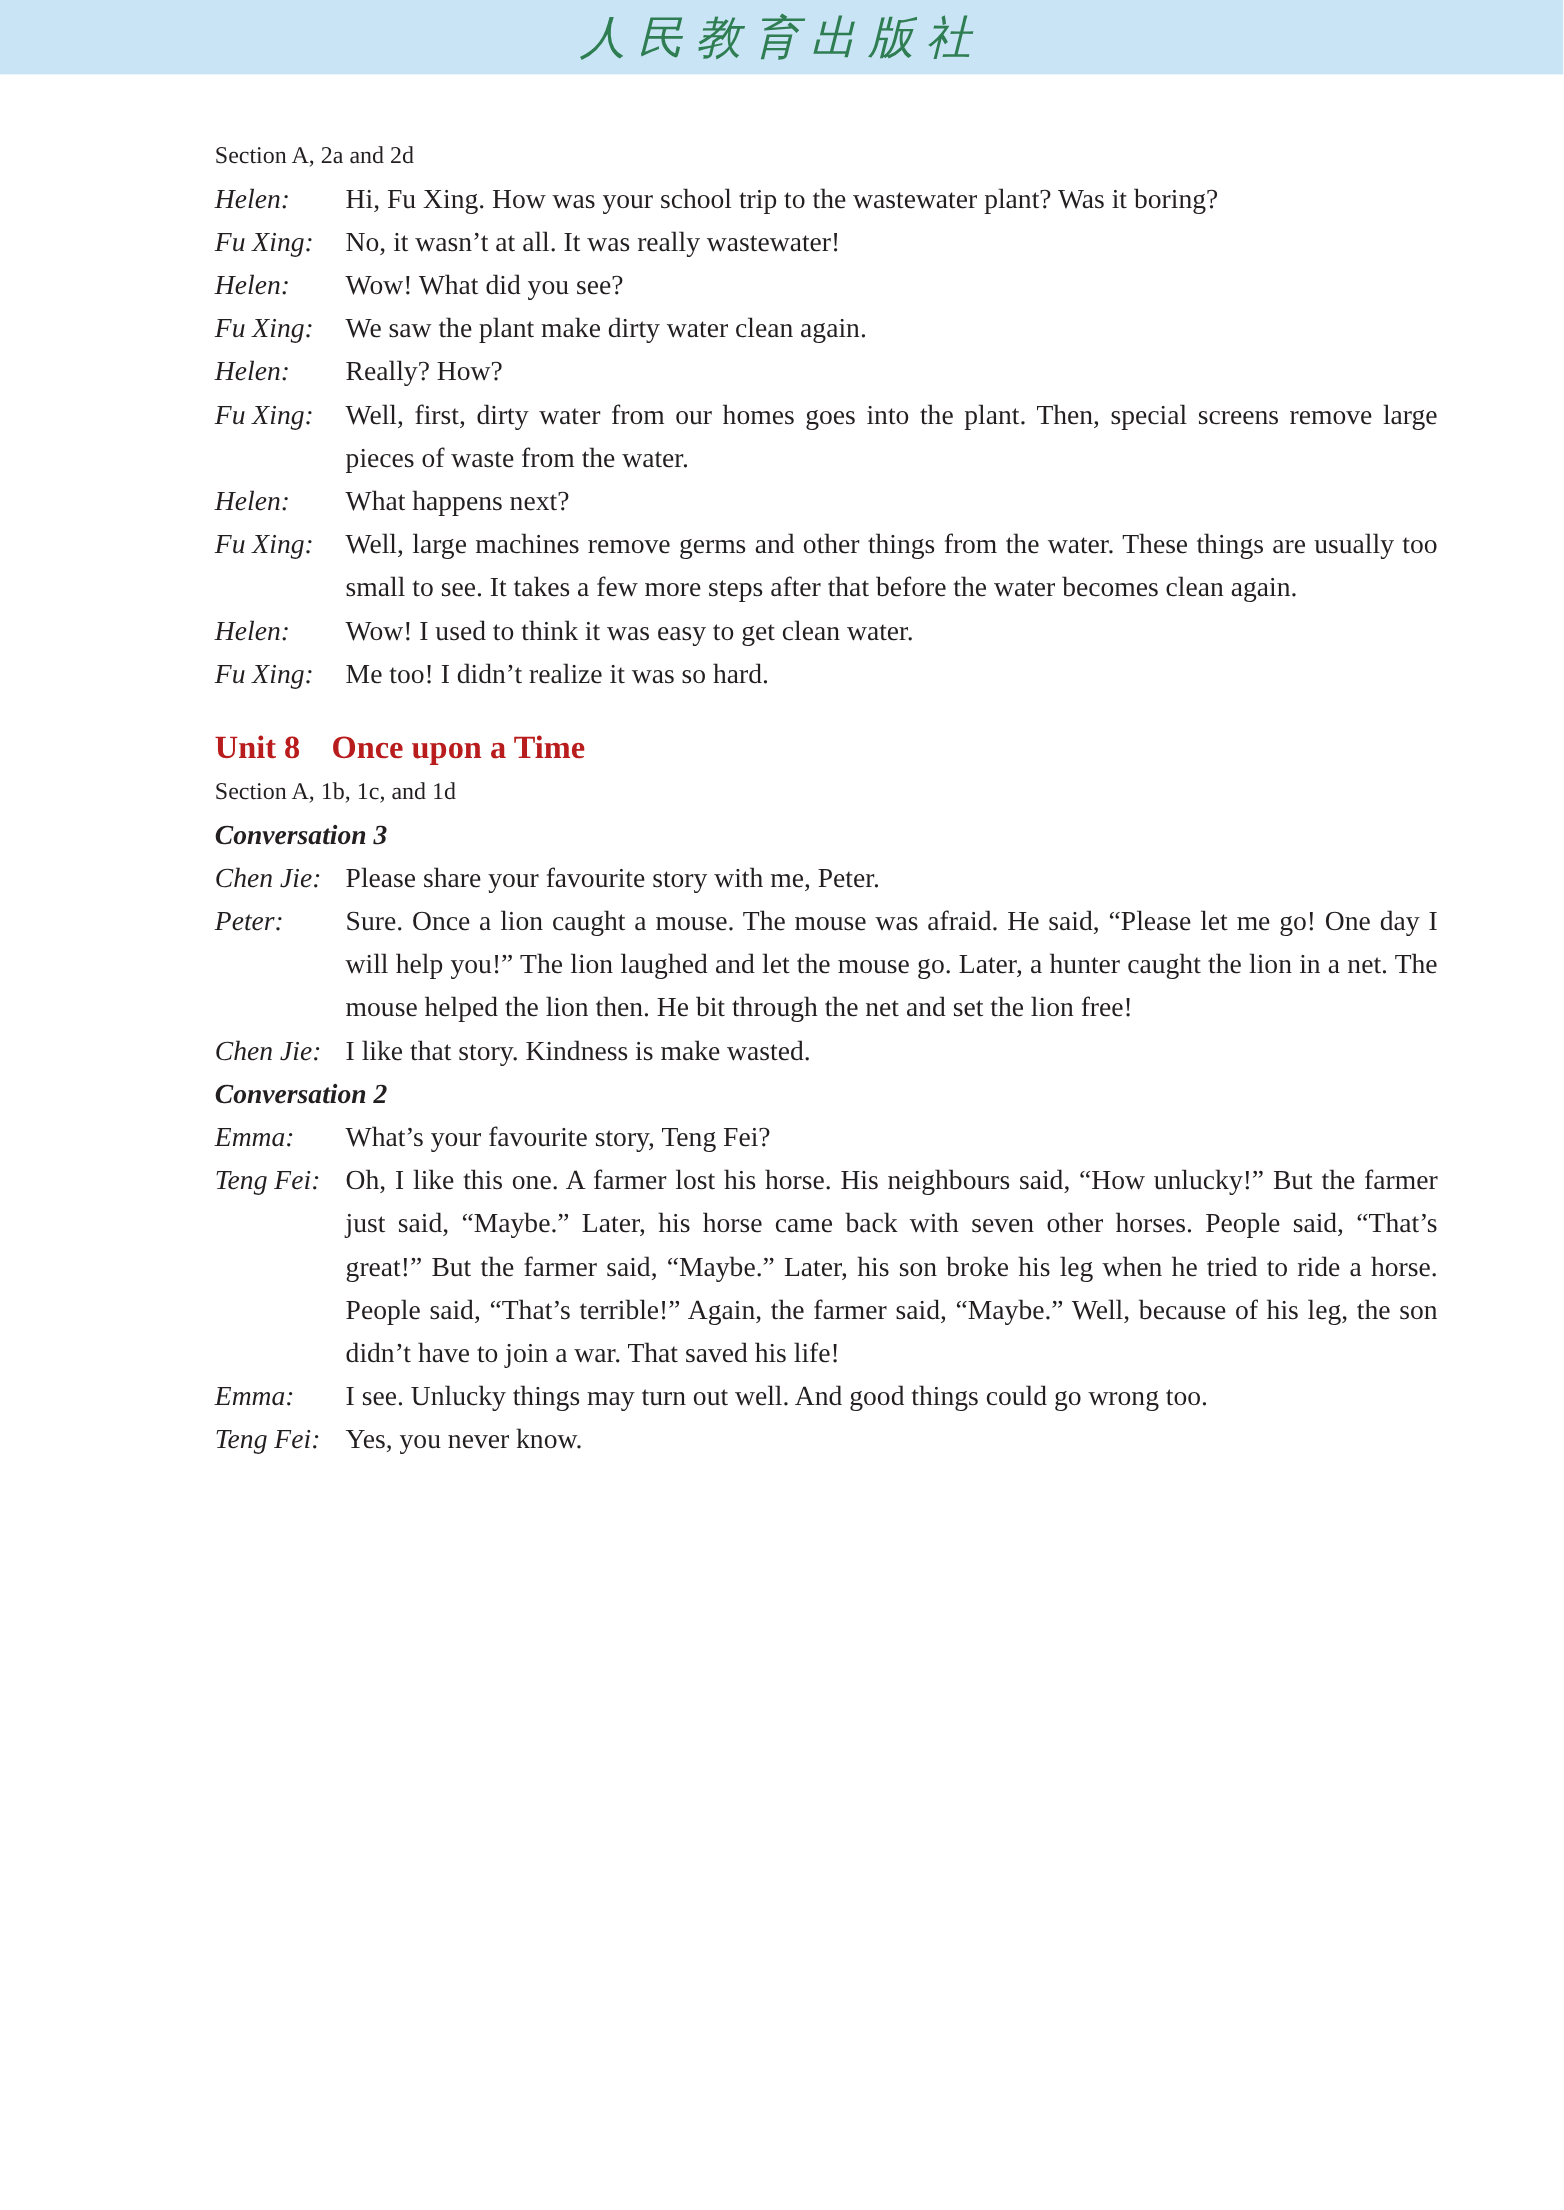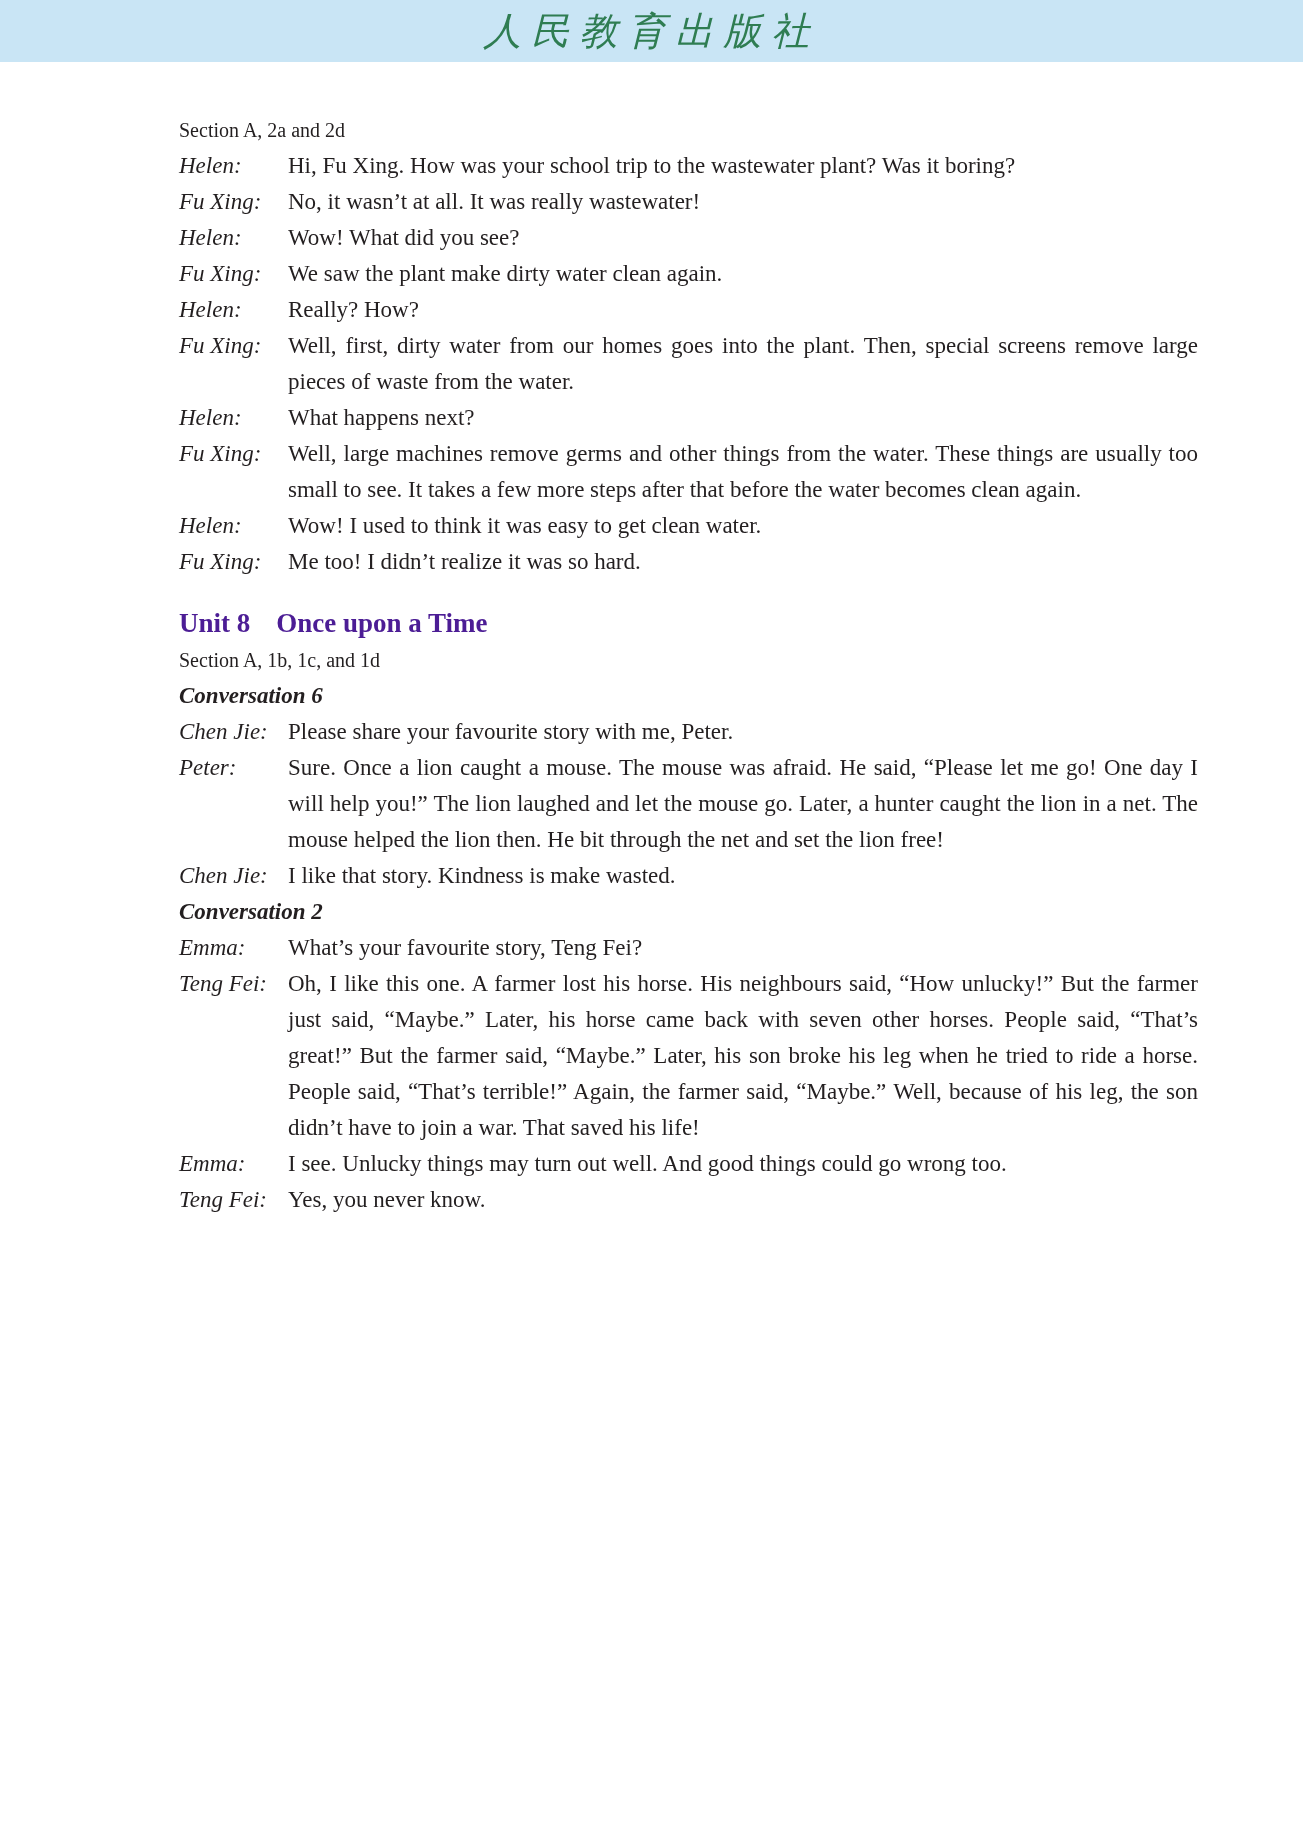--- a/index.html
+++ b/index.html
@@ -40,21 +40,21 @@
     flex:0 0 109px;
     font-style:italic;
     white-space:nowrap;
   }
   .utterance{
     flex:1;
     text-align:justify;
   }
   .unit-heading{
     margin-top:24px;
-    color:#4c1d95;
+    color:#b91c1c;
     font-weight:bold;
     font-size:27px;line-height:38px;
   }
   .unit-heading .unit-no{margin-right:26px;}
   .conv-heading{
     font-weight:bold;font-style:italic;
     font-size:23px;line-height:36px;
   }
   
   .footer-line{
@@ -131,21 +131,21 @@
       <span class="speaker">Fu Xing:</span>
       <span class="utterance">Me too! I didn’t realize it was so hard.</span>
     </div>
 
     <div class="unit-heading">
       <span class="unit-no">Unit 8</span><span>Once upon a Time</span>
     </div>
 
     <div class="sec-heading">Section A, 1b, 1c, and 1d</div>
 
-    <div class="conv-heading">Conversation 6</div>
+    <div class="conv-heading">Conversation 3</div>
 
     <div class="drow">
       <span class="speaker">Chen Jie:</span>
       <span class="utterance">Please share your favourite story with me, Peter.</span>
     </div>
     <div class="drow">
       <span class="speaker">Peter:</span>
       <span class="utterance">Sure. Once a lion caught a mouse. The mouse was afraid. He said, “Please let me go! One day I will help you!” The lion laughed and let the mouse go. Later, a hunter caught the lion in a net. The mouse helped the lion then. He bit through the net and set the lion free!</span>
     </div>
     <div class="drow">

